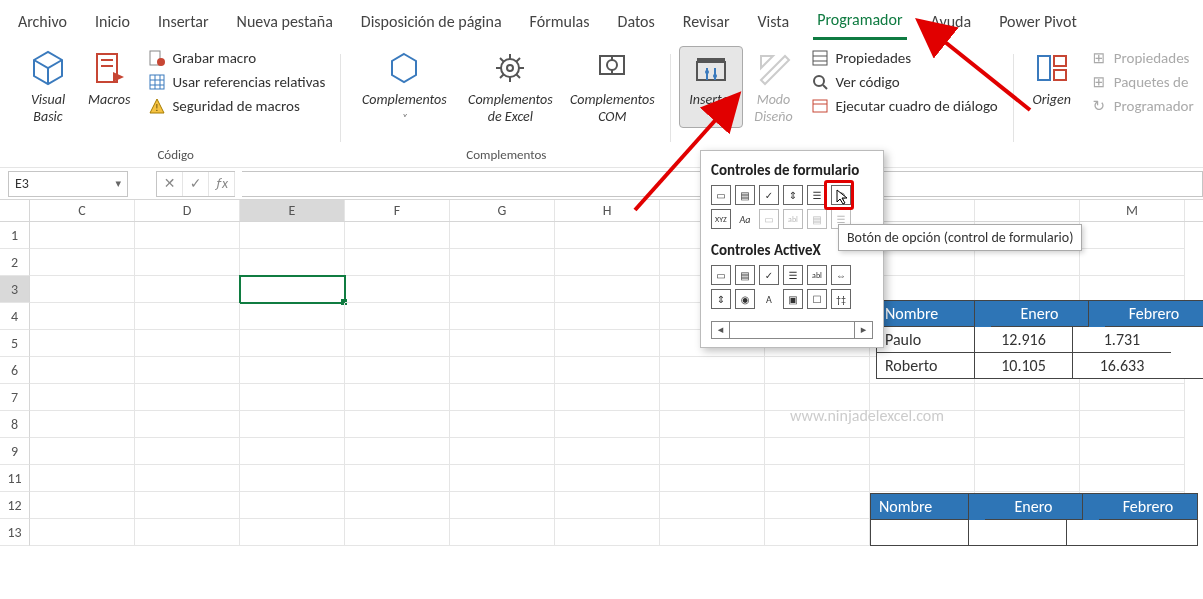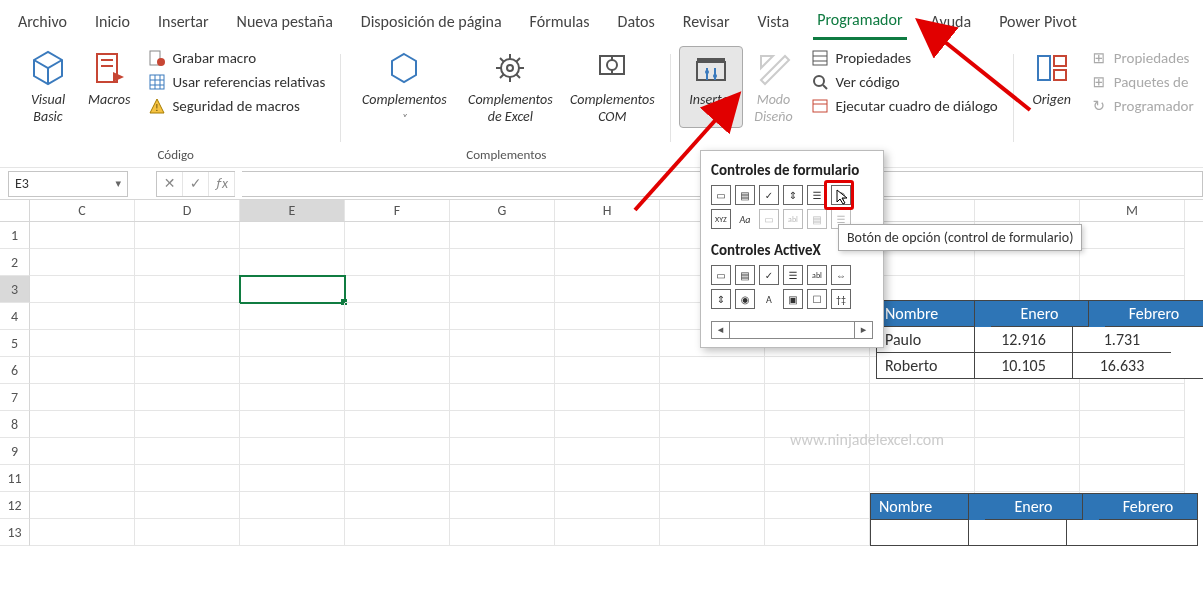--- a/index.html
+++ b/index.html
@@ -201,21 +201,21 @@
   }
 
   
   .arrow {
     position:absolute; z-index:40; pointer-events:none;
   }
   .arrow svg{overflow:visible;}
 
   .watermark{
     position:absolute; color:#ccc; font-size:16px;
-    left:790px; top:430px; z-index:5;
+    left:790px; top:406px; z-index:5;
   }
 </style>
 </head>
 <body>
 
 <div class="tabs">
   <div class="tab">Archivo</div>
   <div class="tab">Inicio</div>
   <div class="tab">Insertar</div>
   <div class="tab">Nueva pestaña</div>

